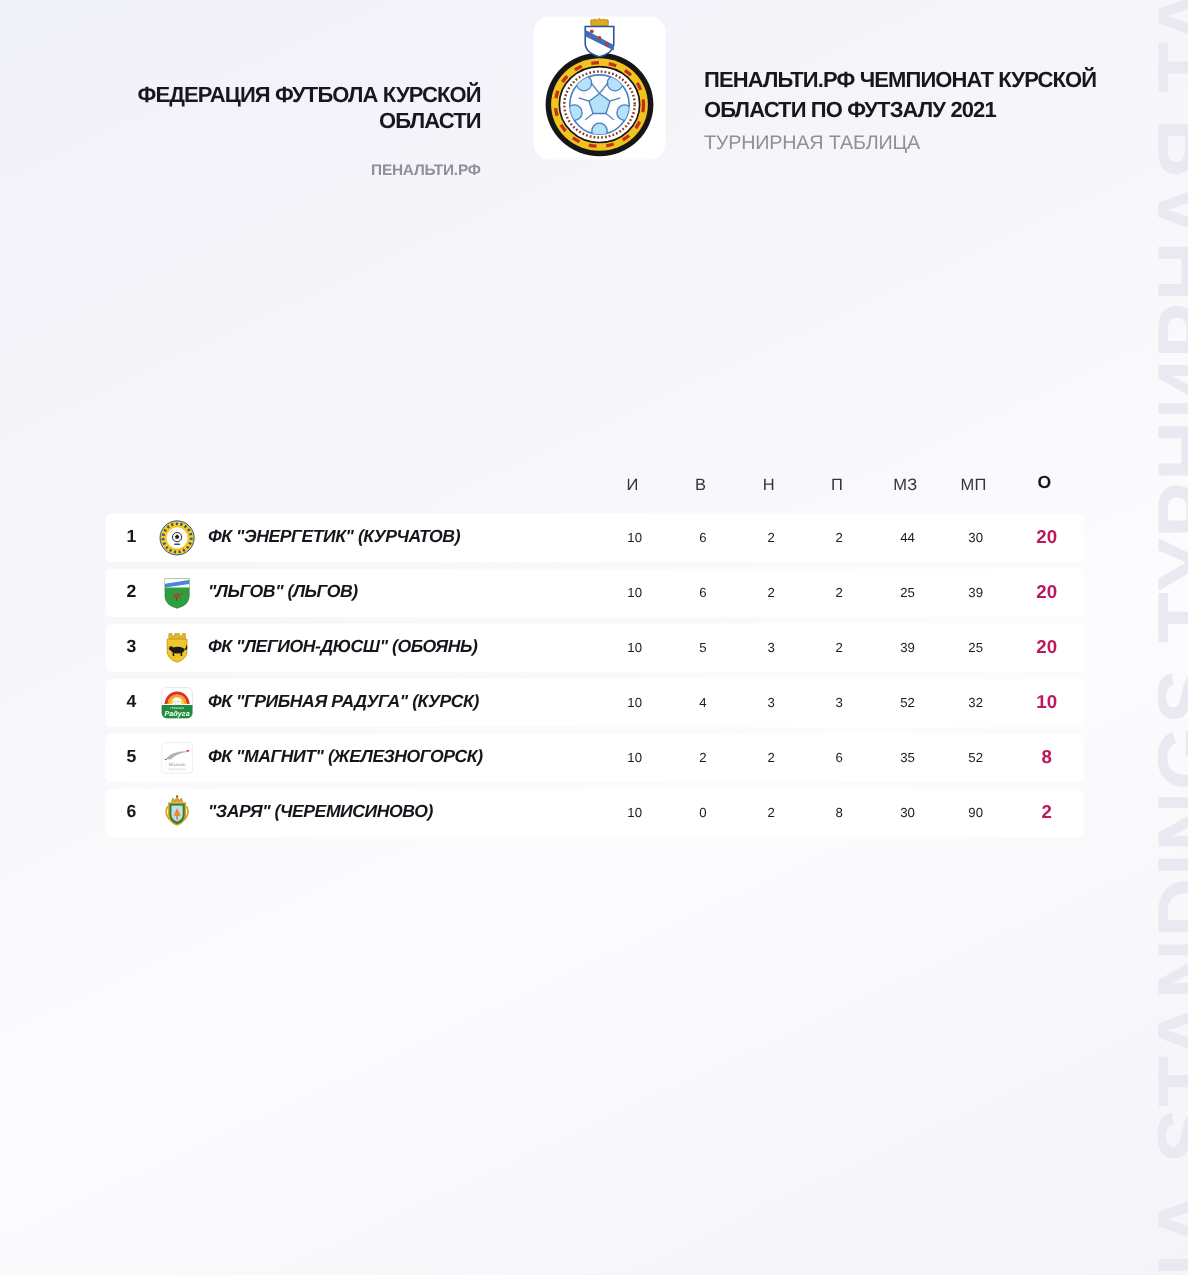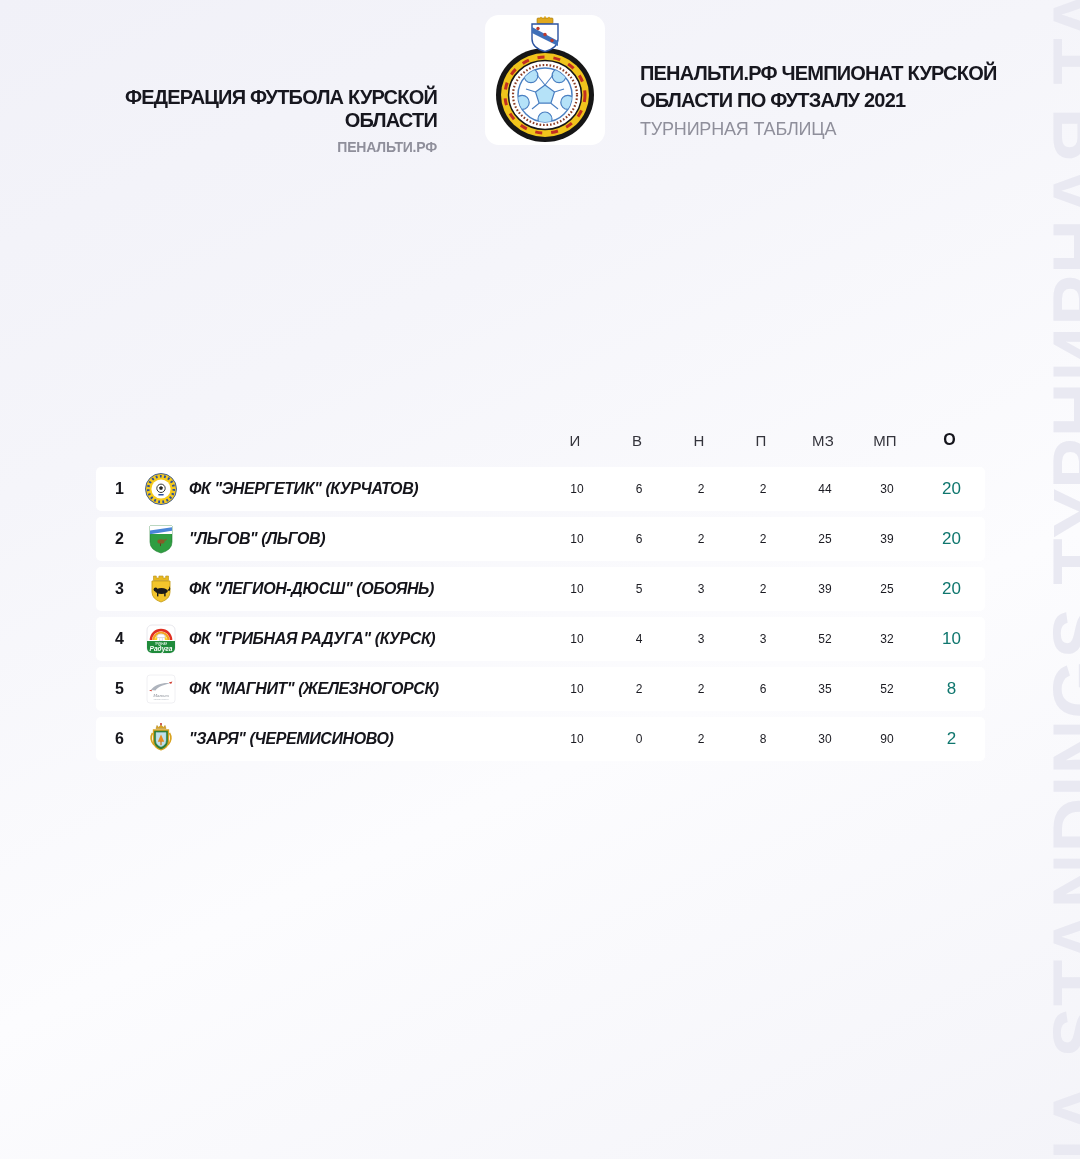--- a/index.html
+++ b/index.html
@@ -9,41 +9,41 @@
     font-family:"Liberation Sans",sans-serif;color:#17171d;
   }
   
   .watermark{
     position:absolute;top:-290px;right:44px;
     transform:rotate(-90deg);transform-origin:top right;
     white-space:nowrap;font-size:76px;line-height:1.15;font-weight:800;
     letter-spacing:1px;color:#e9e9f2;user-select:none;
   }
   
-  .header-left{position:absolute;left:30px;width:407px;top:86px;text-align:right;}
+  .header-left{position:absolute;left:30px;width:407px;top:76px;text-align:right;}
   .header-left .title{font-size:20px;font-weight:800;letter-spacing:-0.8px;color:#17171f;}
-  .header-left .subtitle{margin-top:7px;font-size:14px;font-weight:800;letter-spacing:-0.2px;color:#8f8f9b;}
+  .header-left .subtitle{margin-top:24px;font-size:14px;font-weight:800;letter-spacing:-0.2px;color:#8f8f9b;}
   .logo-card{position:absolute;left:485px;top:15px;width:120px;height:130px;background:#fff;border-radius:14px;}
   .logo-card svg{width:100%;height:100%;display:block;}
   .header-right{position:absolute;left:640px;top:60px;width:400px;}
   .header-right .title{font-size:20px;line-height:1.35;font-weight:800;letter-spacing:-0.8px;color:#17171f;}
   .header-right .subtitle{margin-top:5px;font-size:18px;font-weight:400;letter-spacing:-0.2px;color:#8f8f9b;}
   
   .standings{position:absolute;left:96px;top:424px;width:889px;}
   .thead{display:flex;align-items:center;height:32px;margin-bottom:11px;}
   .thead .spacer{width:448px;}
   .hcell{width:62px;text-align:center;font-size:15px;font-weight:400;color:#34343c;letter-spacing:0.2px;}
   .hcell-pts{width:67px;font-weight:800;font-size:16px;color:#15151c;}
   .trow{display:flex;align-items:center;height:44px;margin-bottom:6px;background:#fff;border-radius:5px;}
   .cell-pos{width:47px;text-align:center;font-weight:800;font-size:16px;color:#17171d;}
   .cell-logo{flex:0 0 36px;width:36px;height:36px;margin-right:10px;}
   .cell-logo svg{width:100%;height:100%;display:block;}
   .cell-name{flex:1;font-weight:800;font-style:italic;font-size:16px;letter-spacing:-0.4px;color:#15151b;padding-right:6px;white-space:nowrap;overflow:hidden;}
   .cell-stat{width:62px;text-align:center;font-size:12px;color:#1b1b22;}
-  .cell-pts{width:67px;text-align:center;font-size:17px;font-weight:400;color:#0f766e;}
+  .cell-pts{width:67px;text-align:center;font-size:17px;font-weight:700;color:#be185d;}
 </style>
 </head>
 <body>
 
 <div class="page">
 
   <div class="watermark">ТАБЛИЦА STANDINGS ТУРНИРНАЯ ТАБЛИЦА</div>
 
   <div class="header-left">
     <div class="title">ФЕДЕРАЦИЯ ФУТБОЛА КУРСКОЙ ОБЛАСТИ</div>

